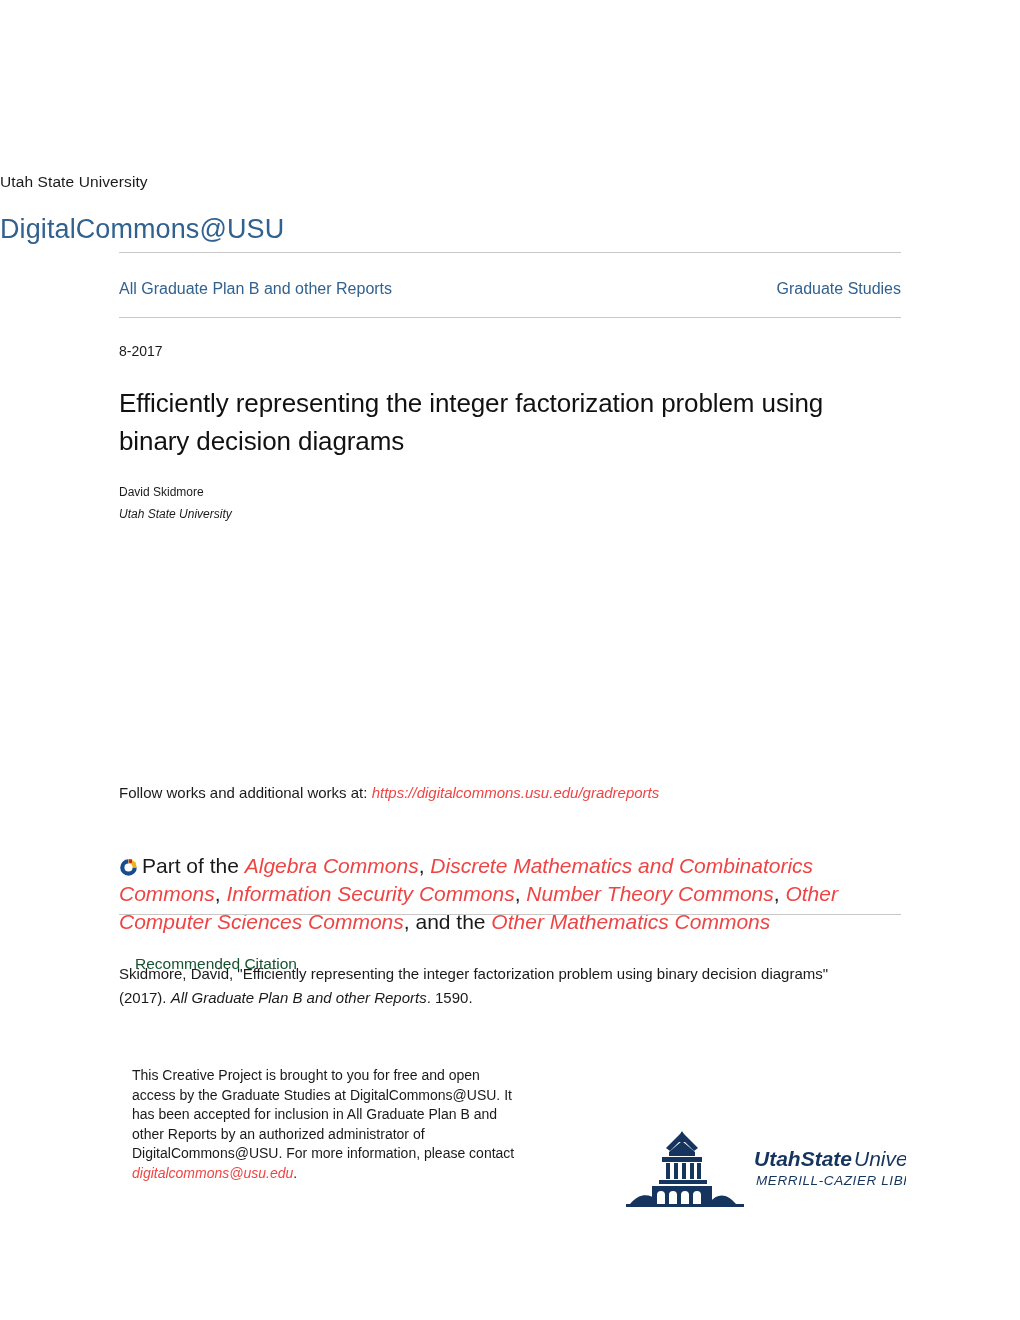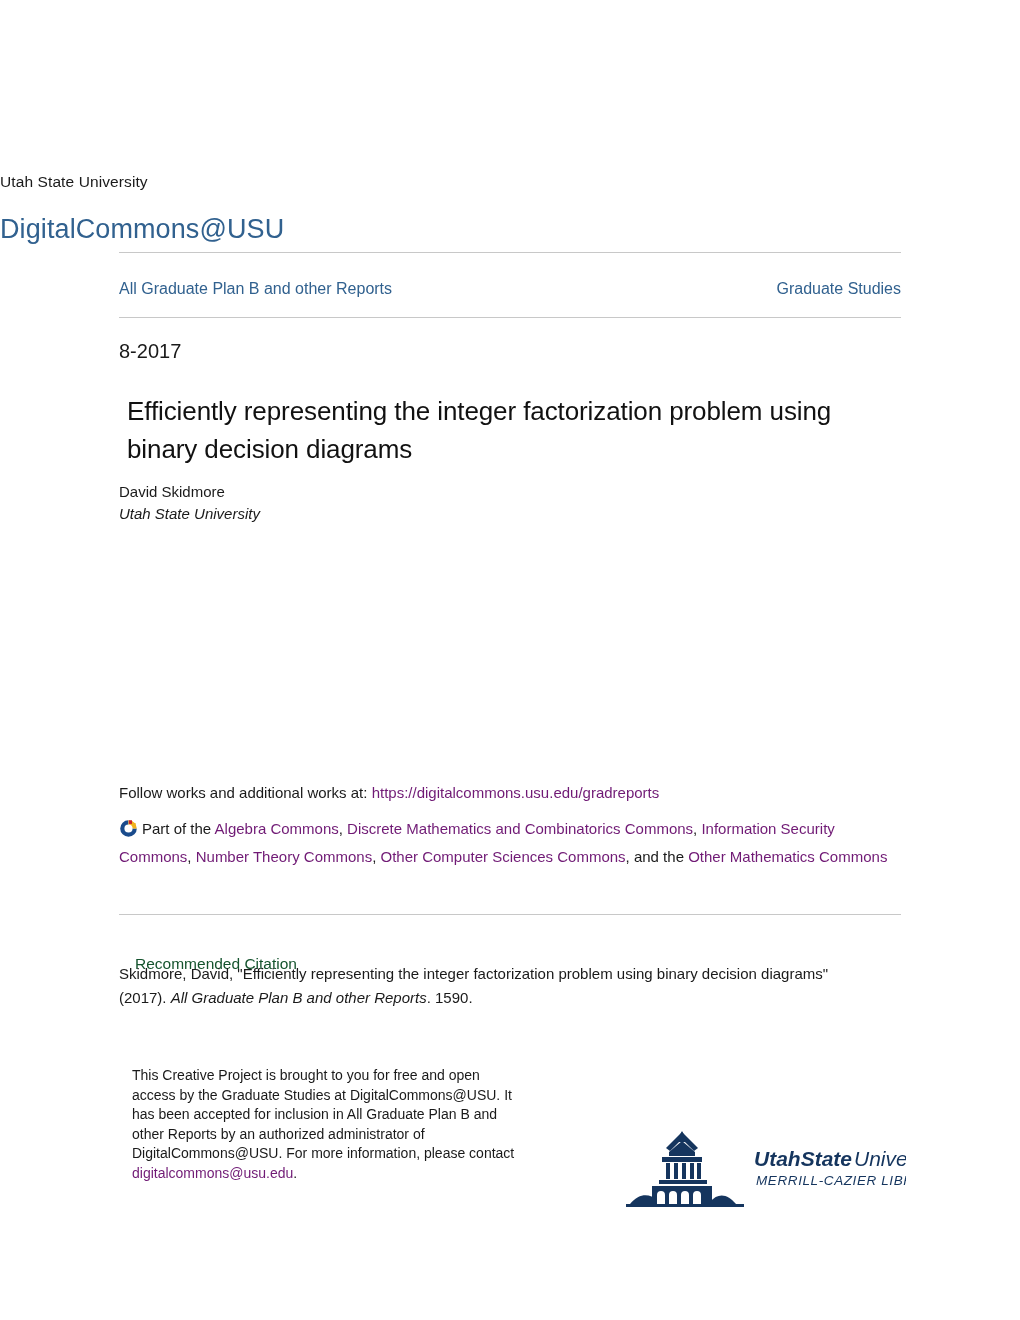--- a/index.html
+++ b/index.html
@@ -70,41 +70,41 @@
   .navrow a {
     color: #31618f;
     text-decoration: none;
   }
 
   
   .pubdate {
     position: absolute;
     top: 341px;
     left: 119px;
-    font-size: 20px;
+    font-size: 14px;
     line-height: 20px;
     color: #1a1a1a;
   }
   .doc-title {
     position: absolute;
     top: 384px;
     left: 119px;
     width: 760px;
     font-size: 26px;
     line-height: 38px;
     color: #111111;
     font-weight: normal;
-    margin: 8px;
+    margin: 0;
     letter-spacing: -0.1px;
   }
   .author-block {
     position: absolute;
     top: 481px;
     left: 119px;
-    font-size: 15px;
+    font-size: 12px;
     line-height: 22px;
     color: #1a1a1a;
   }
   .author-affil {
     font-style: italic;
   }
 
   
   .follow-line {
     position: absolute;
@@ -112,29 +112,30 @@
     left: 119px;
     width: 790px;
     font-size: 15px;
     line-height: 22px;
     color: #1a1a1a;
   }
   .follow-line a,
   .disciplines a,
   .cite-link,
   .contact-link {
-    color: #701a75;
+    color: #ef4444;
     text-decoration: none;
+    font-style: italic;
   }
   .disciplines {
     position: absolute;
-    top: 815px;
+    top: 852px;
     left: 119px;
     width: 790px;
-    font-size: 15px;
+    font-size: 21px;
     line-height: 28px;
     color: #1a1a1a;
   }
   .dc-icon {
     display: inline-block;
     width: 19px;
     height: 19px;
     vertical-align: -4px;
     margin-right: 4px;
   }

